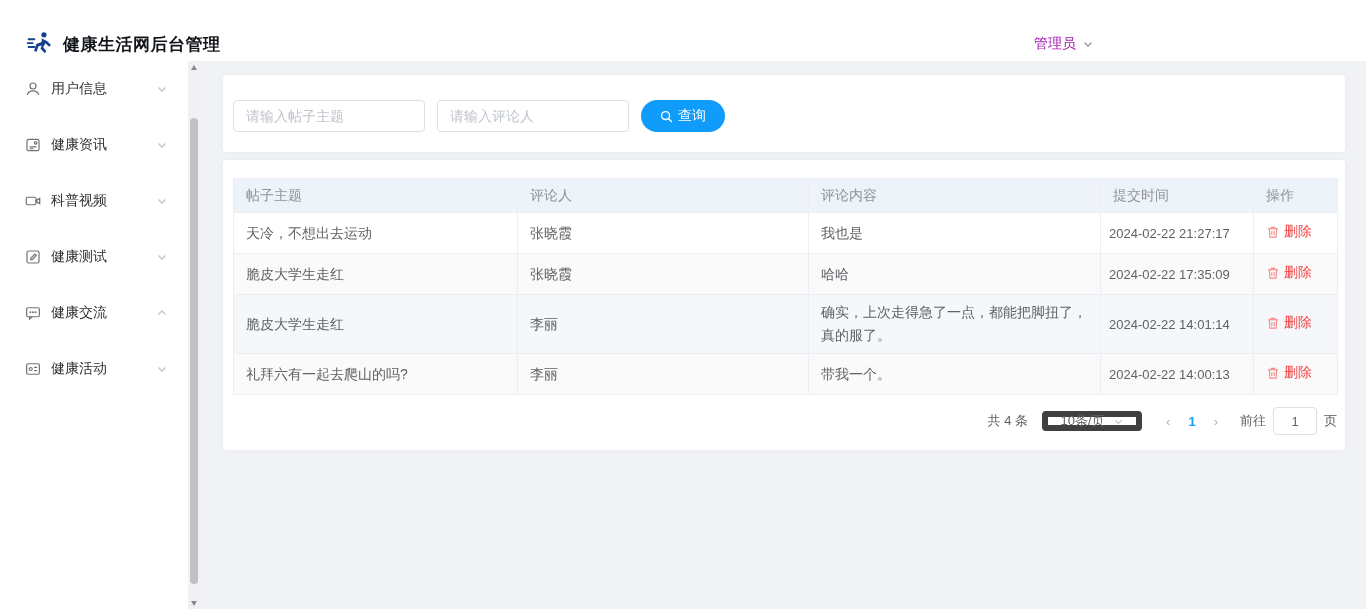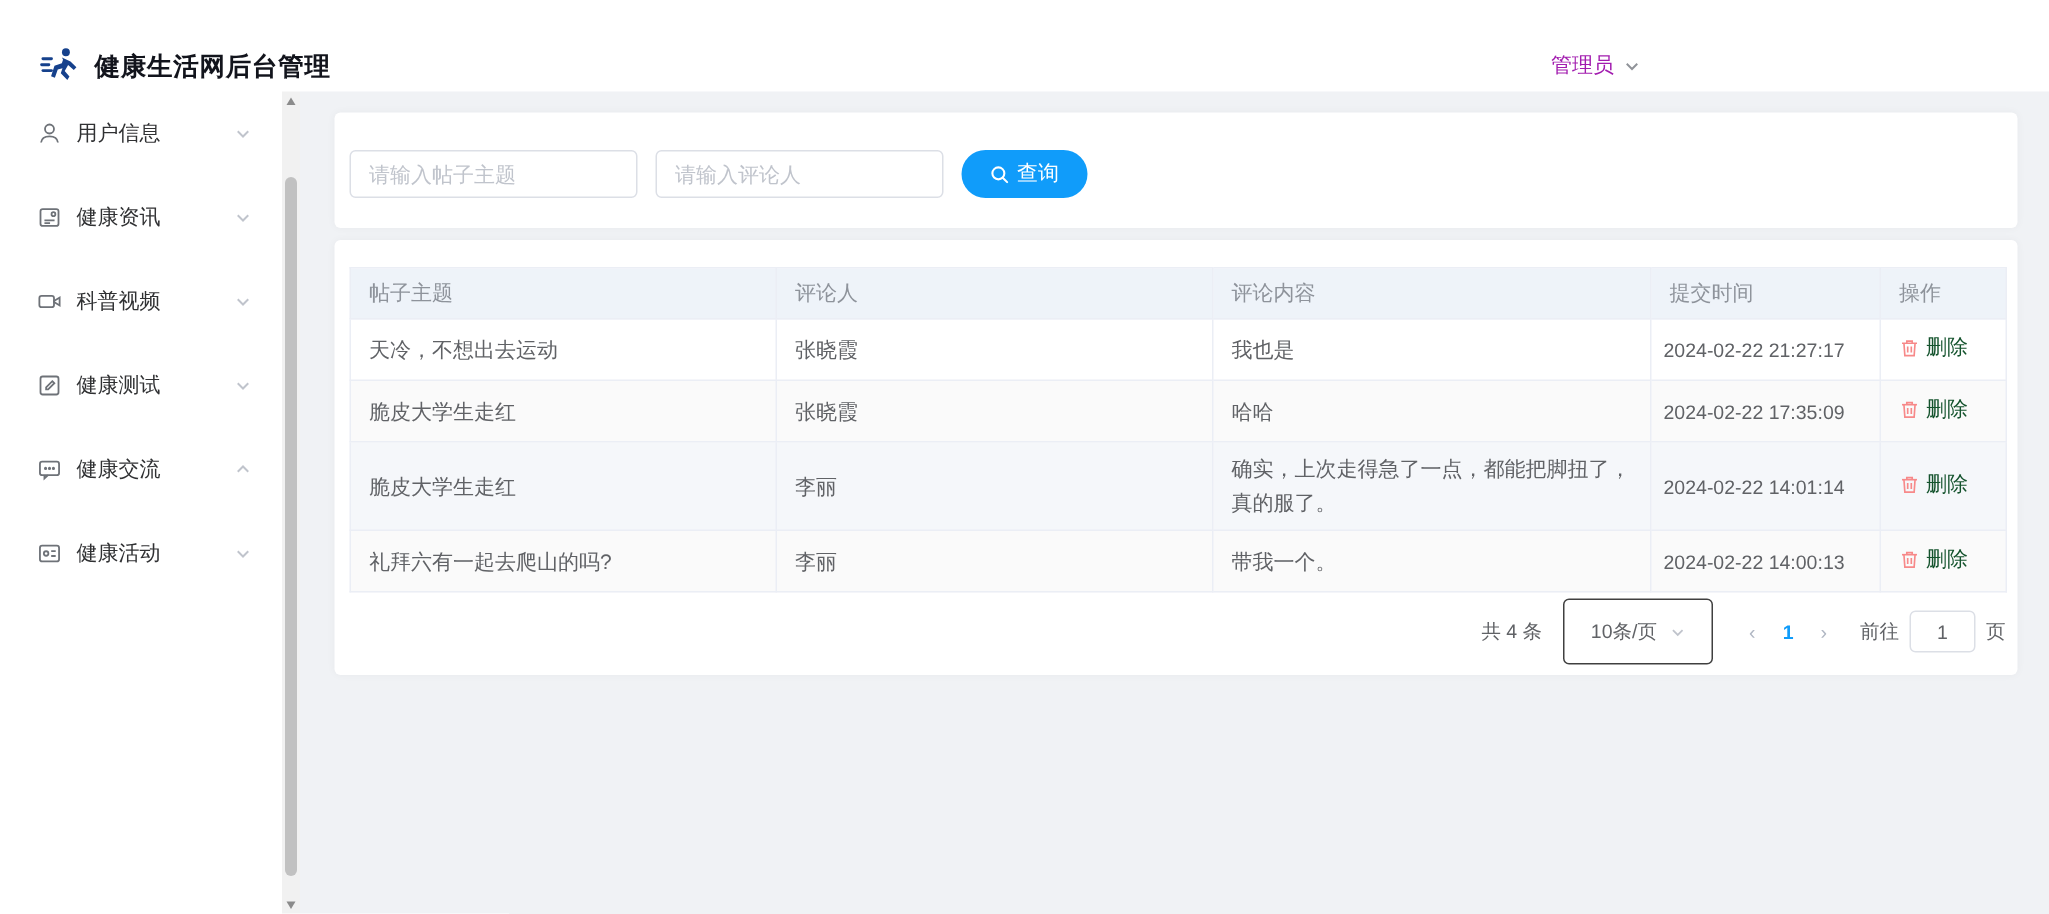--- a/index.html
+++ b/index.html
@@ -58,27 +58,27 @@
 
   .table-card { margin-top:8px; padding:18px 8px 13px 10px; }
   table.tbl { border-collapse:collapse; width:1104px; table-layout:fixed; }
   .tbl th, .tbl td { border:1px solid #ebeef5; font-weight:400; text-align:left;
     padding:6px 12px; line-height:23px; font-size:14px; }
   .tbl th { background:#eef3f9; color:#8e939b; height:34px; padding:0 12px; }
   .tbl td { color:#606266; height:41px; }
   .tbl td.time { font-size:13px; padding:6px 8px; white-space:nowrap; }
   tr.stripe td { background:#fafafa; }
   tr.hovered td { background:#f5f7fa; }
-  .del { color:#14532d; cursor:pointer; display:inline-flex; align-items:center; }
+  .del { color:#ef4444; cursor:pointer; display:inline-flex; align-items:center; }
   .del svg { margin-right:4px; }
 
   .pager { margin-top:10px; height:32px; display:flex; align-items:center;
     justify-content:flex-end; font-size:13px; color:#606266; }
   .pg-total { margin-right:14px; }
-  .pg-size { width:100px; height:44px; border:1px solid #404040; border-radius:4px;
+  .pg-size { width:100px; height:20px; border:6px solid #404040; border-radius:4px;
     display:flex; align-items:center; justify-content:center; color:#606266; cursor:pointer; margin-right:20px; }
   .pg-size .chev { margin-left:8px; color:#c0c4cc; display:flex; }
   .pg-arrow { color:#b0b7c3; font-size:13px; cursor:pointer; padding:0 4px; }
   .pg-num { color:#109cfa; font-weight:bold; margin:0 14px; cursor:pointer; }
   .pg-goto { margin-left:18px; margin-right:7px; }
   .pg-input { width:44px; height:28px; border:1px solid #dcdfe6; border-radius:4px;
     text-align:center; font-size:13px; color:#606266; outline:none; margin-right:7px;
     font-family:"Liberation Sans","DejaVu Sans",sans-serif; }
 </style>
 </head>

